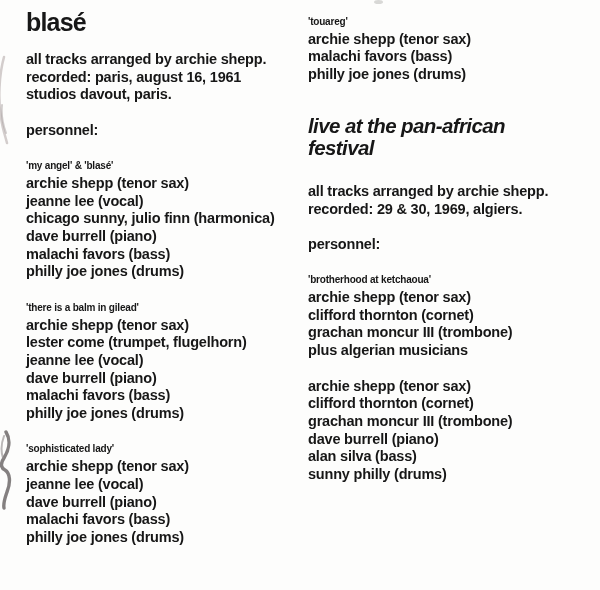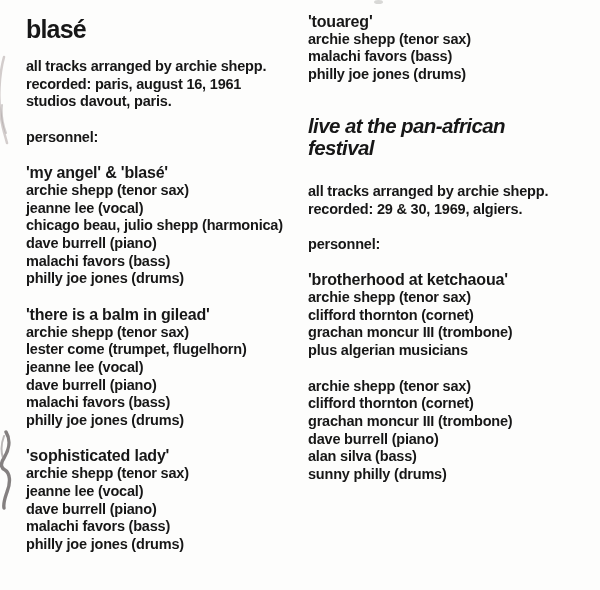--- a/index.html
+++ b/index.html
@@ -11,21 +11,21 @@
   .page {
     position: relative;
     width: 600px; height: 590px;
     background: #fdfdfc;
     overflow: hidden;
     color: #171717;
     font-weight: 700;
     letter-spacing: -0.2px;
   }
   .col { position: absolute; }
-  .col-left  { left: 26px; top: 16px; width: 274px; }
+  .col-left  { left: 26px; top: 9px; width: 274px; }
   .col-right { left: 308px; top: 13px; width: 288px; }
 
   .title-lg {
     margin: 0 0 16px 0;
     font-size: 25px;
     line-height: 26px;
     letter-spacing: -0.8px;
     white-space: nowrap;
   }
   .title-md {
@@ -35,21 +35,21 @@
     letter-spacing: -0.6px;
     font-style: italic;
   }
   .block { margin: 0 0 17.7px 0; }
   .line {
     font-size: 14.5px;
     line-height: 17.7px;
     white-space: nowrap;
   }
   .heading {
-    font-size: 16px;
+    font-size: 10px;
   }
   .artifact { position: absolute; pointer-events: none; }
   .speck {
     position: absolute;
     left: 374px; top: 0px;
     width: 9px; height: 4px;
     border-radius: 50%;
     background: #d8d8d6;
   }
 </style>
@@ -79,21 +79,21 @@
 
     <div class="block">
       <div class="line">personnel:</div>
     </div>
 
     <div class="block">
       <div class="line heading">'my angel' &amp; 'blasé'</div>
       <div>
           <div class="line">archie shepp (tenor sax)</div>
           <div class="line">jeanne lee (vocal)</div>
-          <div class="line">chicago beau, julio shepp (harmonica)</div>
+          <div class="line">chicago sunny, julio finn (harmonica)</div>
           <div class="line">dave burrell (piano)</div>
           <div class="line">malachi favors (bass)</div>
           <div class="line">philly joe jones (drums)</div>
         </div>
     </div>
 
     <div class="block">
       <div class="line heading">'there is a balm in gilead'</div>
       <div>
           <div class="line">archie shepp (tenor sax)</div>

